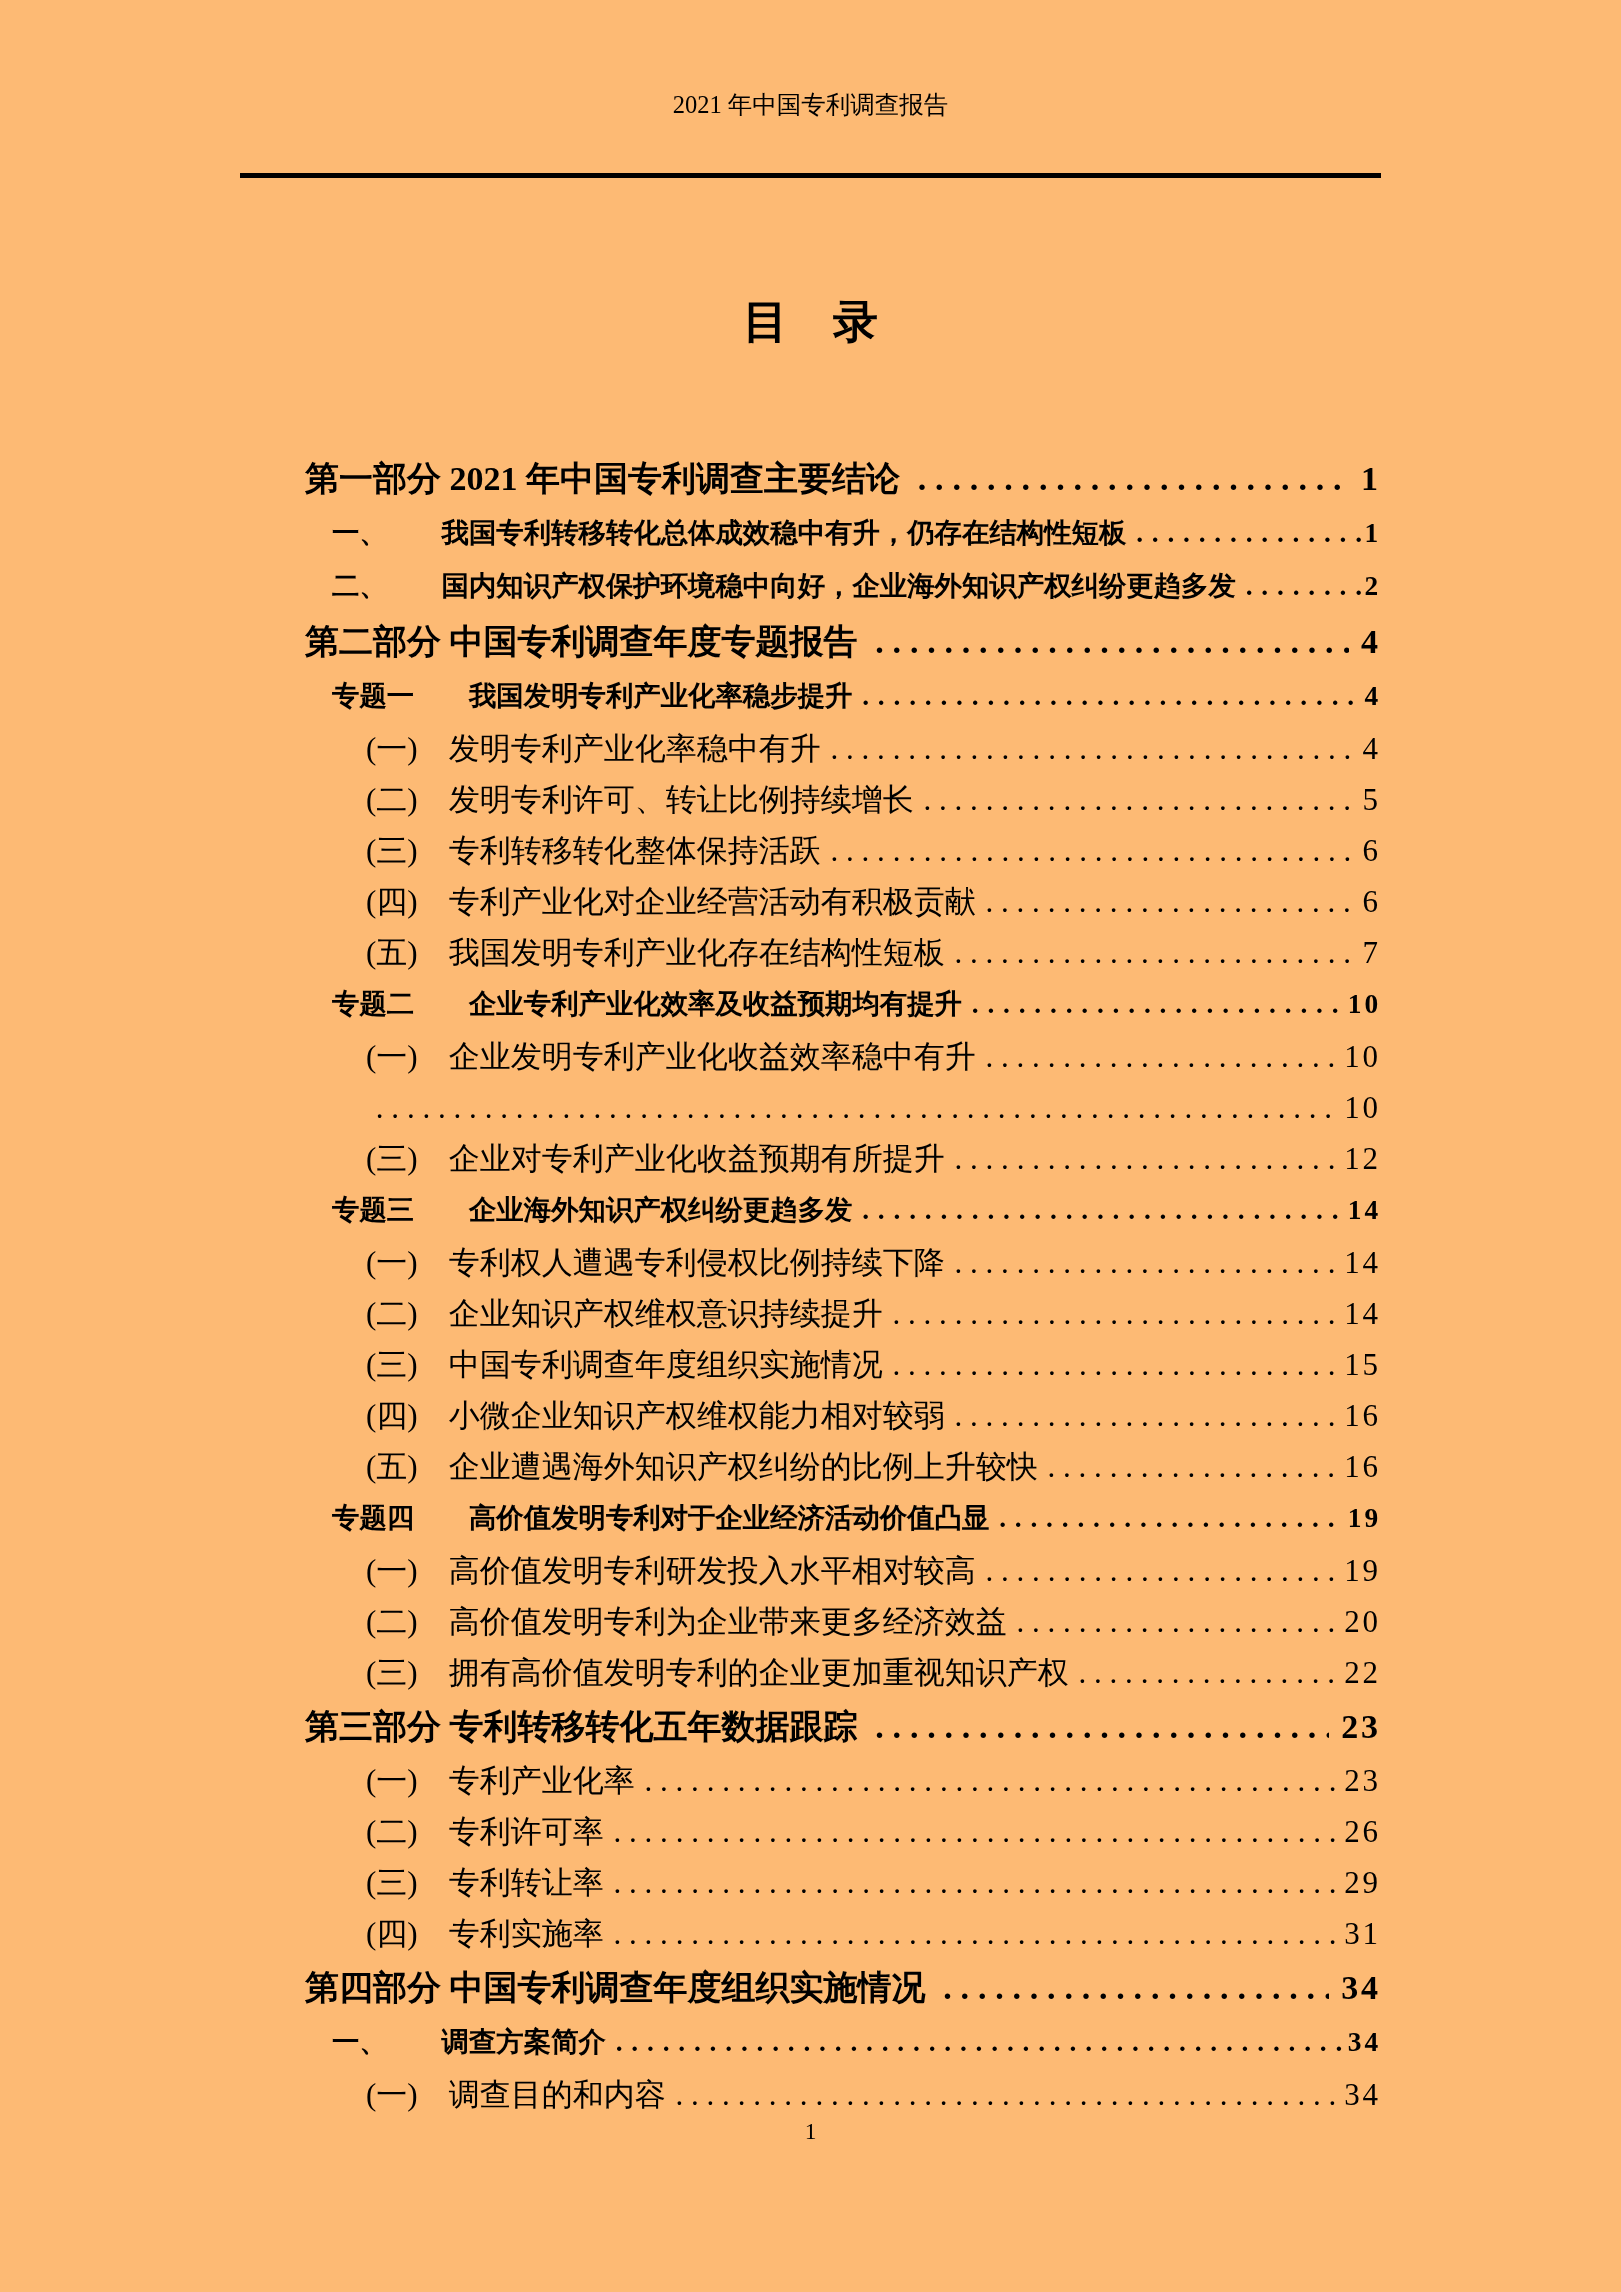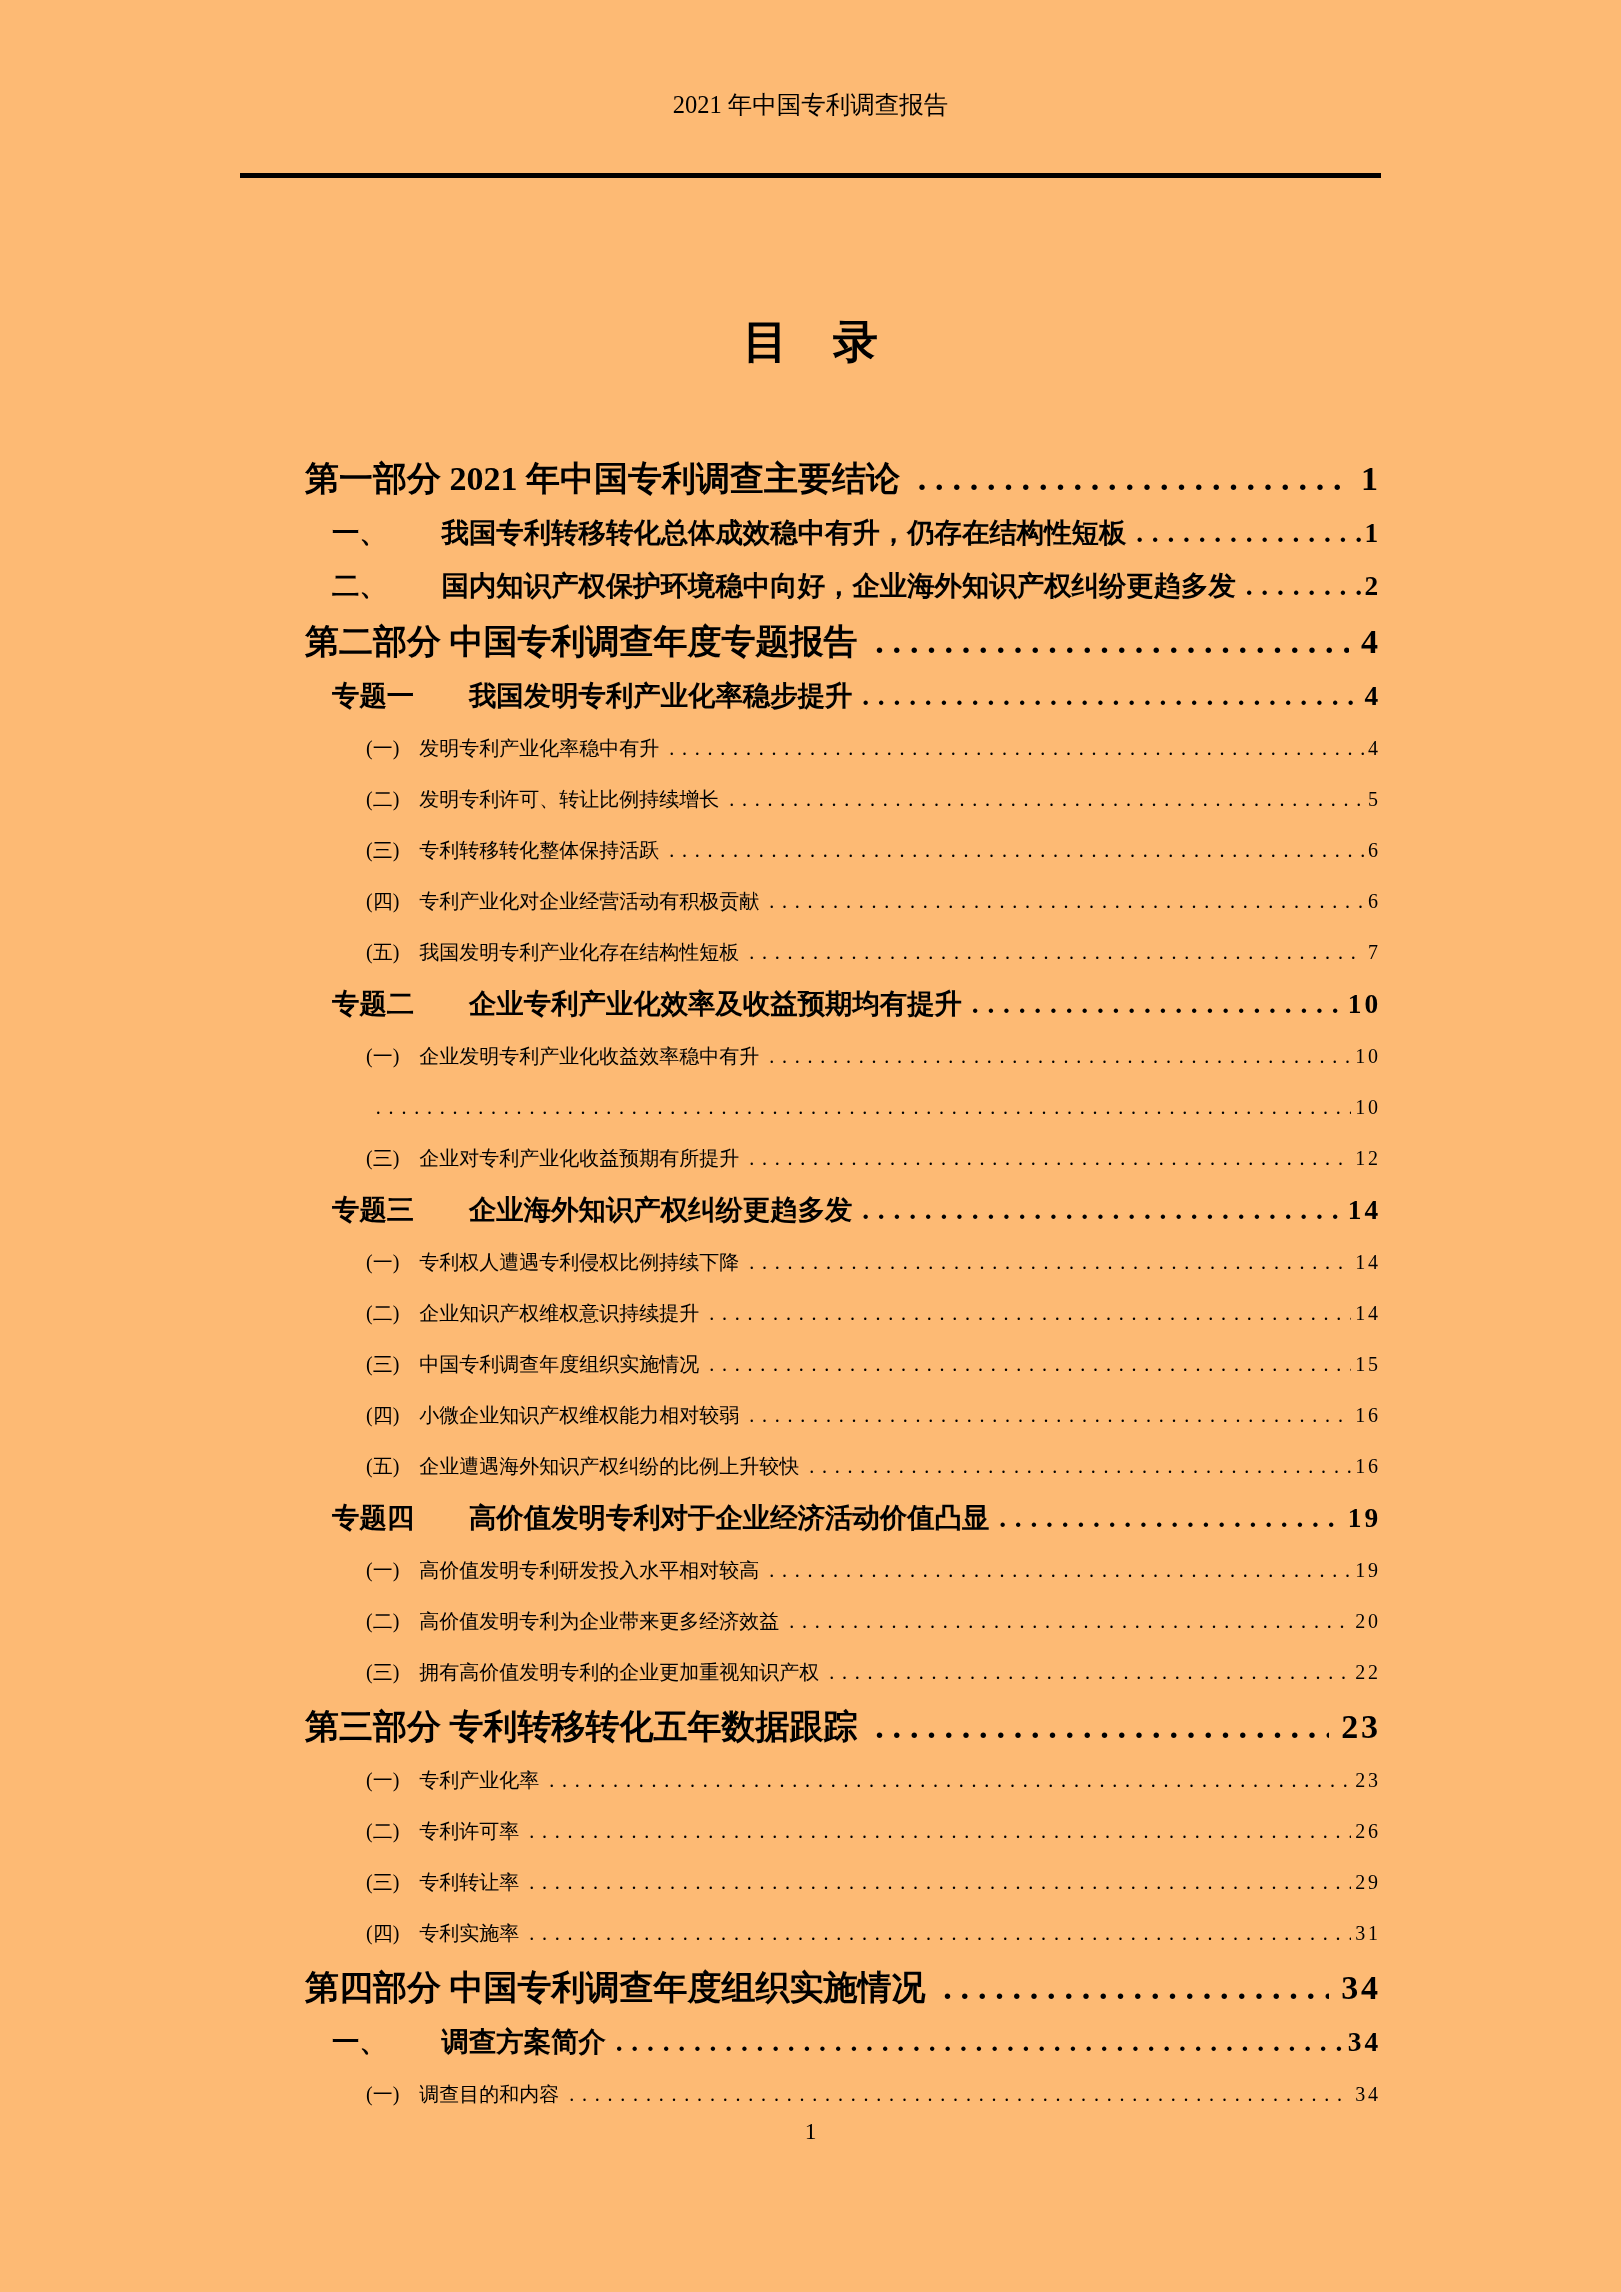--- a/index.html
+++ b/index.html
@@ -16,21 +16,21 @@
     text-align:center;
     font-size:24.5px;line-height:1.2;
     color:#000;
     white-space:nowrap;
   }
   .header-rule{
     position:absolute;top:173px;left:240px;width:1141px;height:4.9px;
     background:#000;
   }
   .toc-title{
-    position:absolute;top:320px;left:240px;width:1141px;
+    position:absolute;top:300px;left:240px;width:1141px;
     margin:0;
     text-align:center;
     font-size:45px;line-height:1;
     font-weight:bold;
     white-space:nowrap;
   }
   .toc{
     position:absolute;top:450px;left:240px;width:1141px;
   }
   .row{
@@ -60,21 +60,21 @@
     gap:8px;
   }
   .row.l2{
     height:53px;line-height:53px;
     font-size:27.4px;font-weight:bold;
     padding-left:92px;
     align-items:flex-end;
   }
   .row.l3{
     height:51px;line-height:51px;
-    font-size:20px;font-weight:normal;
+    font-size:31px;font-weight:normal;
     padding-left:126px;
   }
   .row.l3 .leader{letter-spacing:7.8px;}
   .footer-num{
     position:absolute;top:2117px;left:0;width:100%;
     text-align:center;
     font-size:23.5px;line-height:1.2;
   }
 </style>
 </head>

